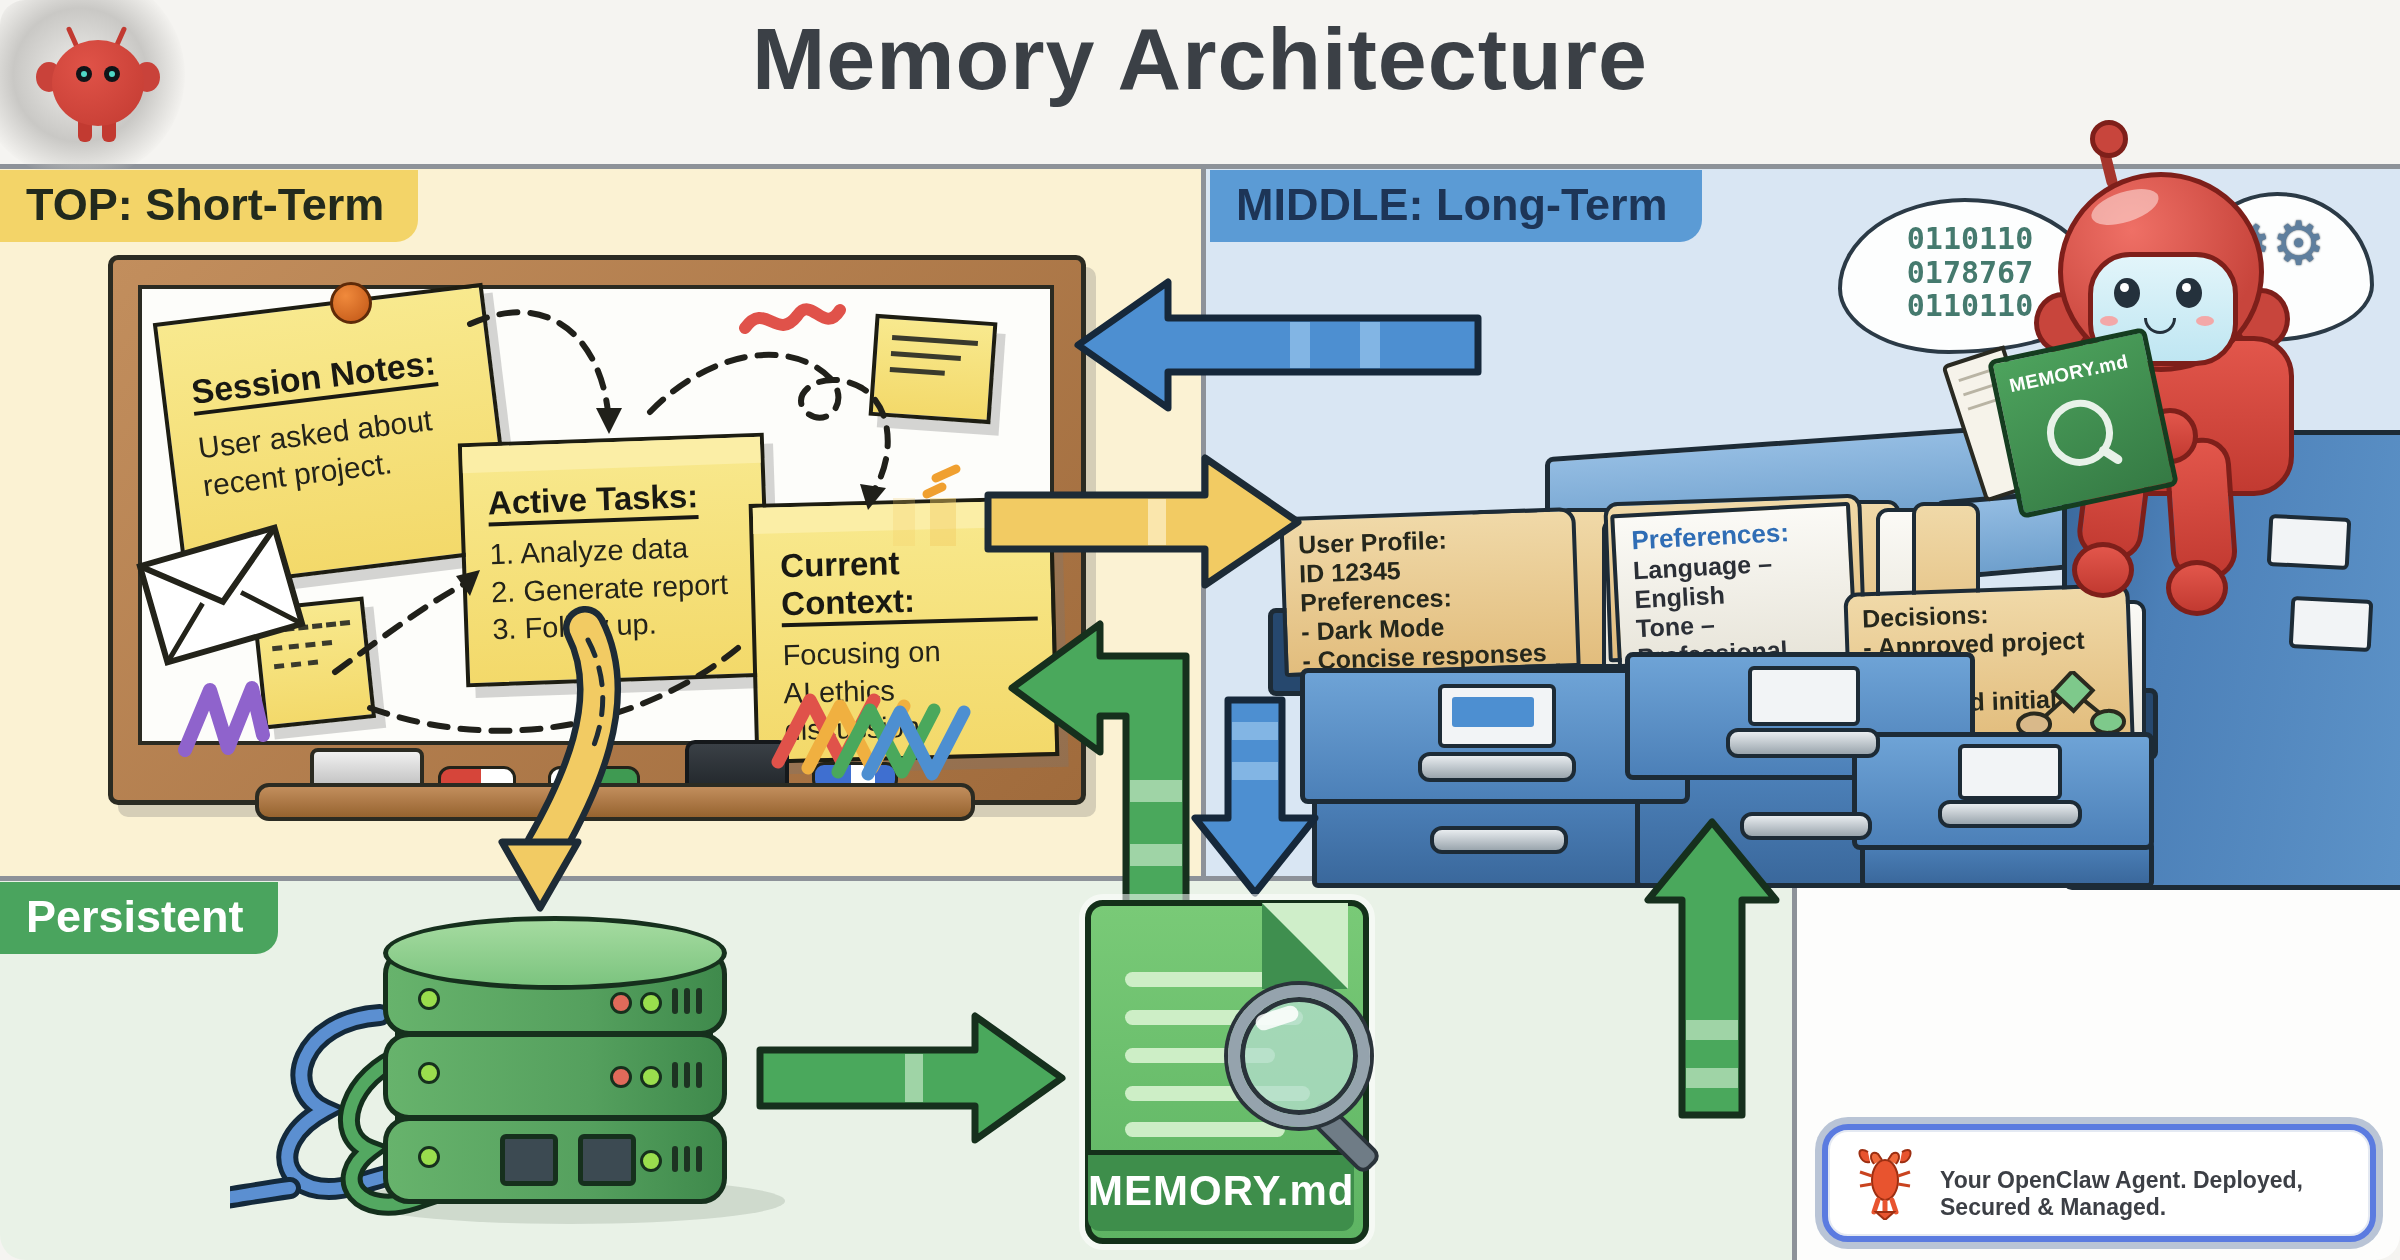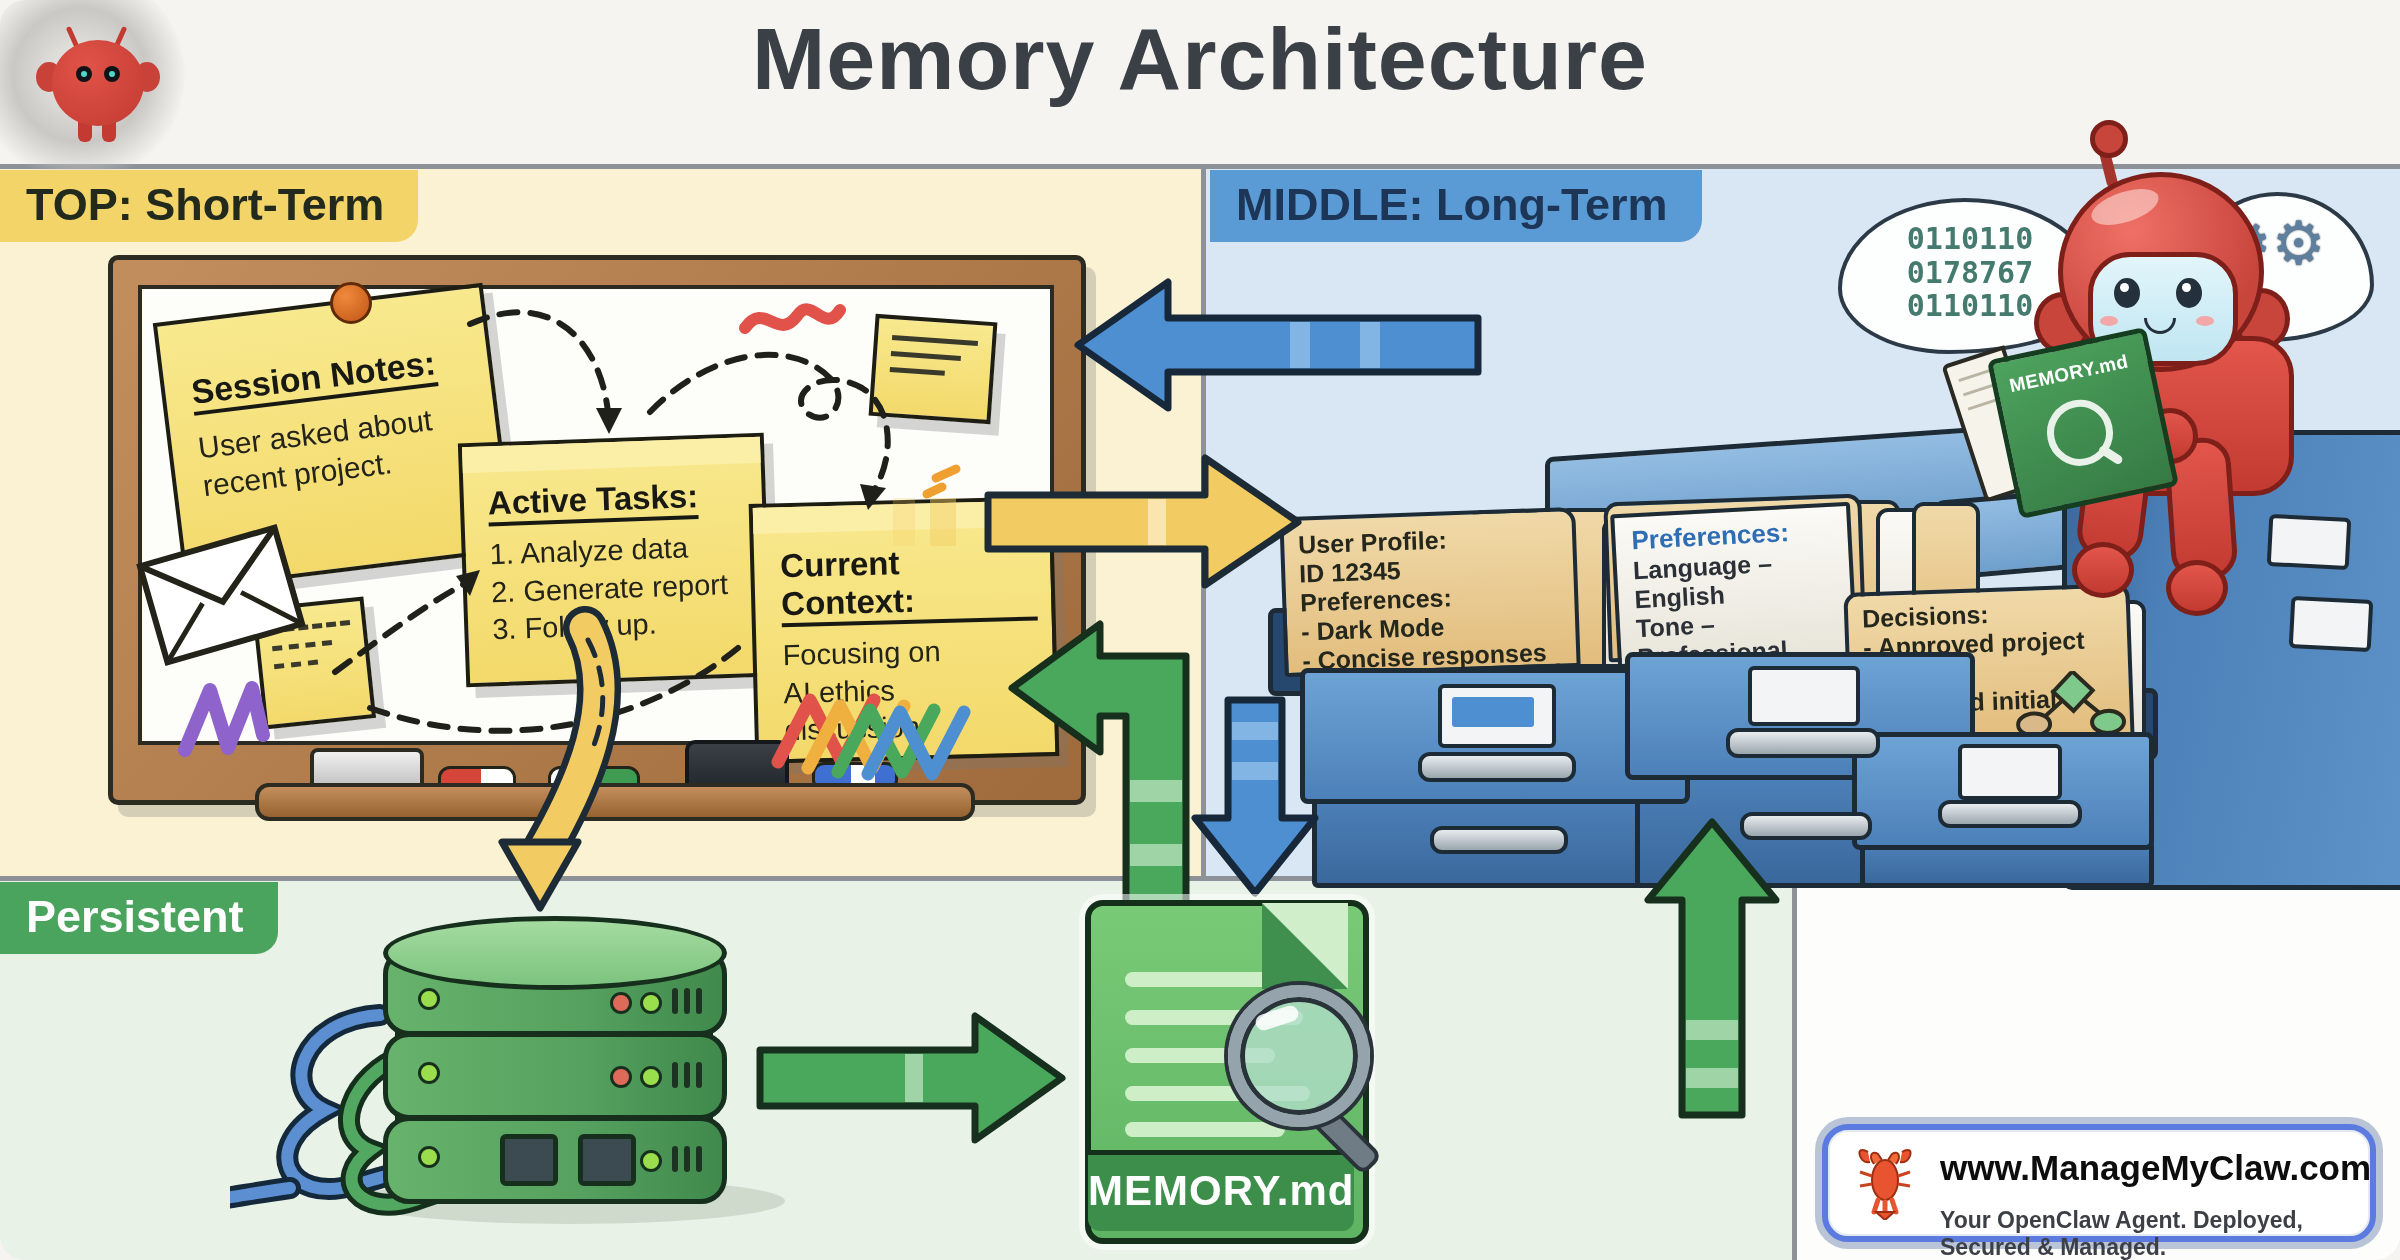--- a/index.html
+++ b/index.html
@@ -431,18 +431,17 @@
     <svg width="62" height="74" viewBox="0 0 62 74" style="position:absolute;left:26px;top:16px;">
       <path d="M14,6 C8,2 4,4 6,10 C8,15 12,17 16,16" fill="#e8542f" stroke="#9c2f12" stroke-width="2"></path>
       <path d="M48,6 C54,2 58,4 56,10 C54,15 50,17 46,16" fill="#e8542f" stroke="#9c2f12" stroke-width="2"></path>
       <path d="M20,18 C14,10 18,4 24,8 L28,14 M42,18 C48,10 44,4 38,8 L34,14" fill="#f06a3c" stroke="#9c2f12" stroke-width="2"></path>
       <ellipse cx="31" cy="34" rx="13" ry="20" fill="#e8542f" stroke="#9c2f12" stroke-width="2"></ellipse>
       <path d="M18,30 L6,26 M18,38 L6,40 M44,30 L56,26 M44,38 L56,40" stroke="#c9431f" stroke-width="3"></path>
       <path d="M24,54 L20,66 M31,56 L31,68 M38,54 L42,66" stroke="#e8542f" stroke-width="5" stroke-linecap="round"></path>
       <path d="M22,66 L40,66 L31,74 Z" fill="#e8542f" stroke="#9c2f12" stroke-width="2"></path>
     </svg>
     <div style="position:absolute;left:112px;top:18px;">
-      <div class="badge-url">www.ManageMyClaw.com</div>
       <div class="badge-tag" style="margin-top:19px;">Your OpenClaw Agent. Deployed, Secured &amp; Managed.</div>
     </div>
   </div>
 
 </div>
 
 </body></html>

